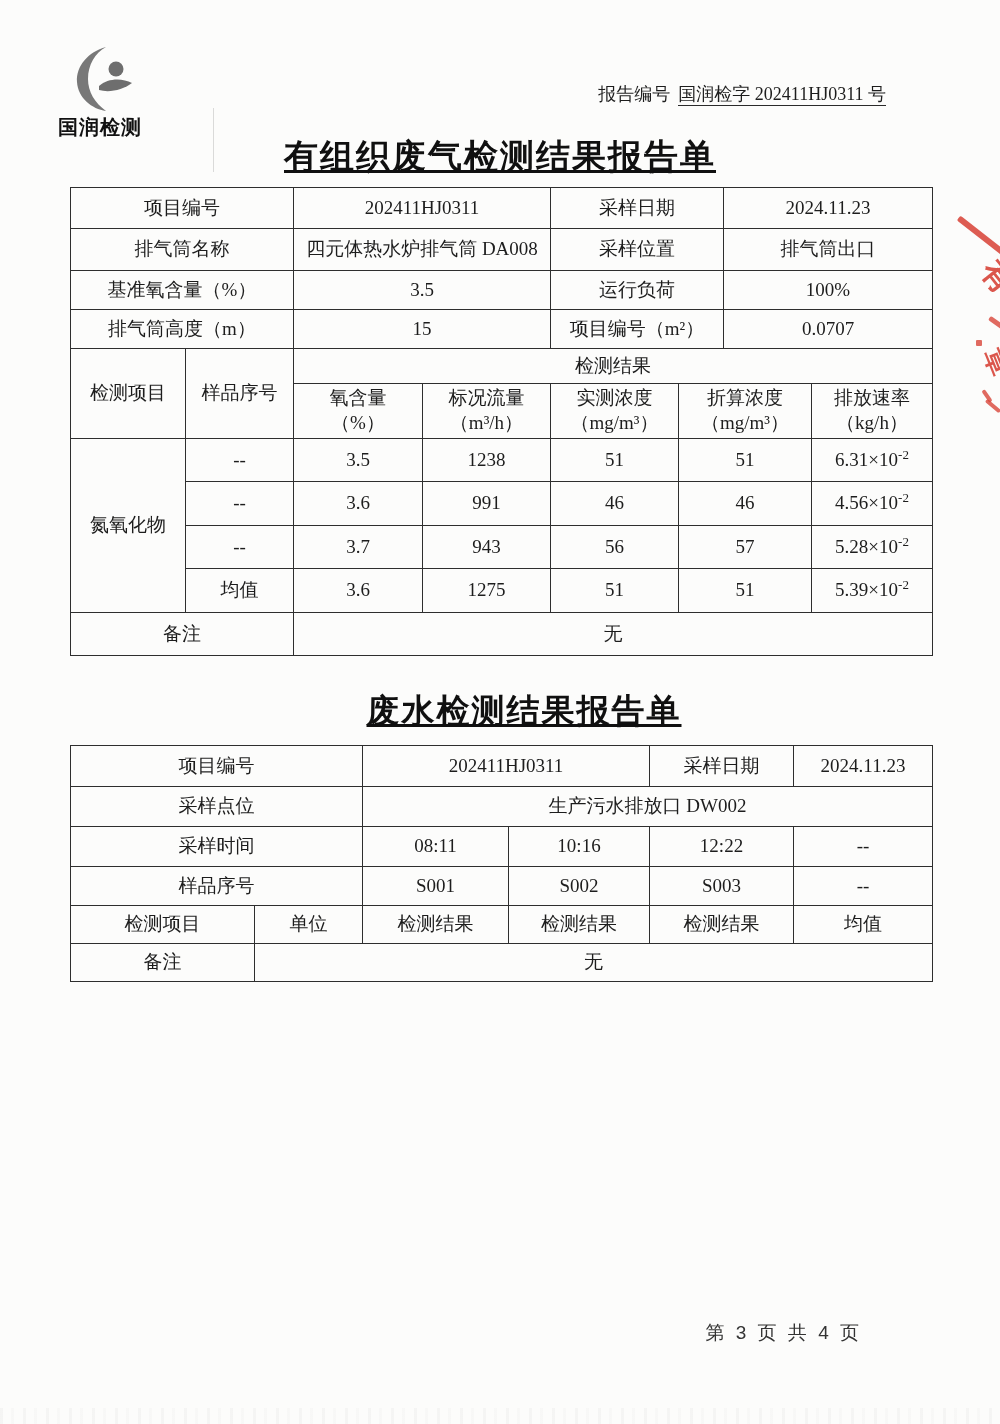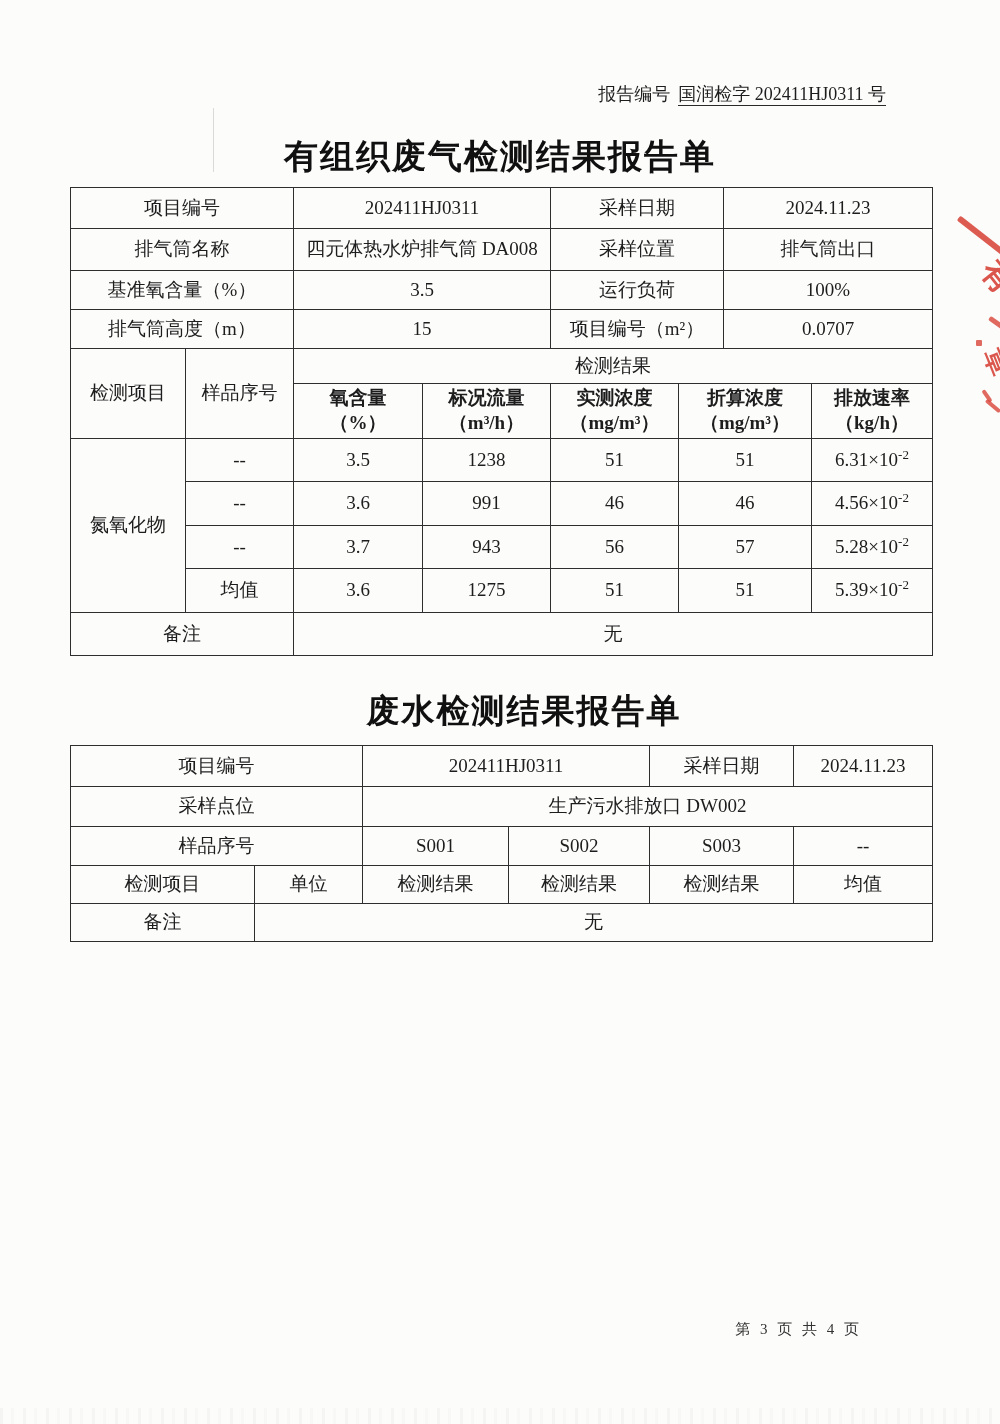--- a/index.html
+++ b/index.html
@@ -7,38 +7,38 @@
     position:relative; width:1000px; height:1424px; margin:0 auto;
     background:#fcfcfb; overflow:hidden;
     font-family:"Liberation Serif", serif; color:#1d1d1d;
   }
   
   .logo { position:absolute; left:58px; top:46px; width:110px; }
   .logo-mark { display:block; margin-left:8px; }
   .logo-text { display:block; font-size:20px; font-weight:bold; letter-spacing:1px; margin-top:2px; color:#111; }
   .report-no { position:absolute; top:82px; right:114px; font-size:18px; white-space:nowrap; }
   .report-no .val { border-bottom:1.3px solid #2a2a2a; padding-bottom:1px; margin-left:8px; }
-  .doc-title { position:absolute; left:0; width:100%; text-align:center; font-weight:bold; color:#101010; letter-spacing:2px; }
+  .doc-title { position:absolute; left:0; width:100%; text-align:center; font-weight:bold; color:#101010; letter-spacing:2px;text-decoration:underline; }
   .title-gas   { top:134px; font-size:34px; }
   .title-water { top:689px; font-size:33px;margin-left:24px; }
 
   
   table { border-collapse:collapse; table-layout:fixed; background:transparent; }
   td {
     border:1.5px solid #2e2e2e; text-align:center; vertical-align:middle;
     font-size:19px; padding:0 3px; overflow:hidden; line-height:1.3;
   }
   .t-gas   { position:absolute; left:70px; top:187px; width:862px; }
   .t-water { position:absolute; left:70px; top:745px; width:862px; }
   sup { font-size:13px; }
   sub { font-size:13px; }
-  .two-line span { display:block;font-weight:bold; }
+  .two-line span { display:block; }
 
   .report-end { position:absolute; top:1071px; left:0; width:100%; text-align:center; font-size:18px; letter-spacing:3px; }
-  .footer { position:absolute; top:1320px; right:138px; font-size:15px; letter-spacing:3px; font-family:Liberation Serif, serif; color:#333; }
+  .footer { position:absolute; top:1320px; right:138px; font-size:19px; letter-spacing:3px; font-family:Liberation Sans, sans-serif; color:#333; }
 
   
   .stamp { position:absolute; right:0; top:212px; width:56px; height:220px; overflow:hidden; pointer-events:none; }
   .stamp .diag { position:absolute; right:-14px; top:22px; width:62px; height:6px; background:#d8453a; transform:rotate(38deg); opacity:.88; border-radius:2px; }
   .stamp .frag { position:absolute; color:#d8453a; font-weight:bold; opacity:.9; }
   .stamp .c1 { right:-13px; top:44px; font-size:31px; transform:rotate(52deg); }
   .stamp .mark1 { right:-4px; top:108px; width:16px; height:5px; background:#d8453a; transform:rotate(35deg); opacity:.8; position:absolute; border-radius:2px;}
   .stamp .dot1 { right:18px; top:128px; width:6px; height:6px; background:#d8453a; opacity:.8; position:absolute; border-radius:1px;}
   .stamp .c2 { right:-11px; top:132px; font-size:27px; transform:rotate(68deg); }
   .stamp .tick1 { right:6px; top:182px; width:14px; height:4px; background:#d8453a; transform:rotate(55deg); opacity:.8; position:absolute; border-radius:2px;}
@@ -46,20 +46,28 @@
 
   .scan-line { position:absolute; left:213px; top:108px; width:1px; height:64px; background:#9a9a9a; opacity:.35; }
   .scan-noise { position:absolute; left:0; bottom:0; width:100%; height:16px; opacity:.5;
     background:repeating-linear-gradient(90deg, rgba(110,110,110,.10) 0 3px, transparent 3px 11px, rgba(130,130,130,.07) 11px 14px, transparent 14px 23px); }
 </style>
 </head>
 <body>
 
 <div class="page">
 
+  <div class="logo">
+    <svg class="logo-mark" width="74" height="66" viewBox="0 0 74 66">
+      <path d="M40,1 C22,6 10,20 11,36 C12,52 26,63 40,65 C29,57 22,46 22,33 C22,19 29,7 40,1 Z" fill="#787878"></path>
+      <circle cx="50" cy="23" r="7.5" fill="#6e6e6e"></circle>
+      <path d="M33,40 C42,32 56,32 66,37 C57,44 43,47 33,44 Z" fill="#6e6e6e"></path>
+    </svg>
+    <span class="logo-text">国润检测</span>
+  </div>
 
   <div class="report-no">
     <span>报告编号</span><span class="val">国润检字 202411HJ0311 号</span>
   </div>
 
   <div class="stamp">
     <div class="diag"></div>
     <span class="frag c1">有</span>
     <div class="mark1"></div>
     <div class="dot1"></div>
@@ -190,20 +198,27 @@
         <tr style="height:41px">
       <td colspan="2">项目编号</td>
       <td colspan="2">202411HJ0311</td>
       <td>采样日期</td>
       <td>2024.11.23</td>
     </tr>
     <tr style="height:40px">
       <td colspan="2">采样点位</td>
       <td colspan="4">生产污水排放口 DW002</td>
     </tr>
+    <tr style="height:40px">
+      <td colspan="2">采样时间</td>
+      <td>08:11</td>
+      <td>10:16</td>
+      <td>12:22</td>
+      <td>--</td>
+    </tr>
     <tr style="height:39px">
       <td colspan="2">样品序号</td>
       <td>S001</td>
       <td>S002</td>
       <td>S003</td>
       <td>--</td>
     </tr>
     <tr style="height:38px">
       <td>检测项目</td>
       <td>单位</td>

